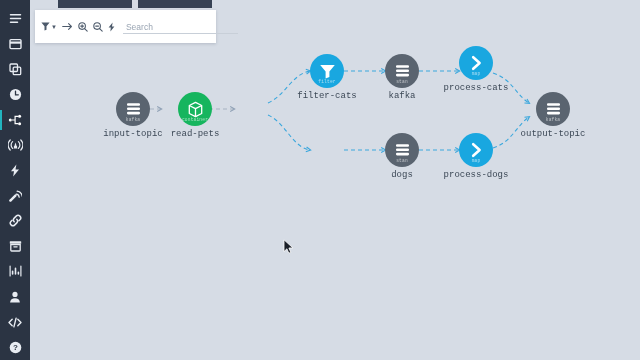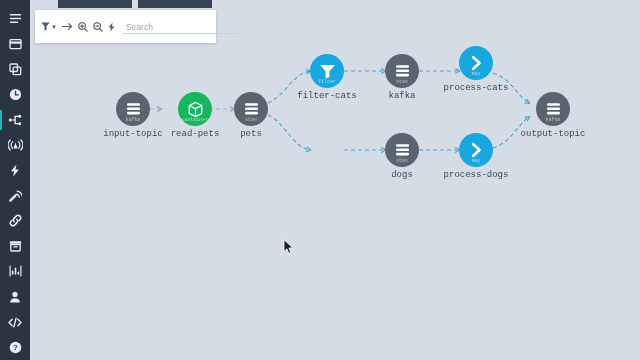--- a/index.html
+++ b/index.html
@@ -334,31 +334,20 @@
       <div class="disc container">
         <svg width="17" height="17" viewBox="0 0 17 17" fill="none" stroke="#fff" stroke-width="1.3" stroke-linejoin="round">
           <path d="M8.5 1.4l6.2 3.1v8l-6.2 3.1-6.2-3.1v-8z"></path>
           <path d="M2.3 4.5l6.2 3.1 6.2-3.1M8.5 7.6v8"></path>
         </svg>
         <span class="kind">container</span>
       </div>
       <div class="label">read-pets</div>
     </div>
 
-    <div class="node" style="left:221px; top:92px;">
-      <div class="disc kafka">
-        <svg width="15" height="14" viewBox="0 0 15 14">
-          <rect x="1" y="1.2" width="13" height="2.6" rx="1.1" fill="#fff"></rect>
-          <rect x="1" y="5.5" width="13" height="2.6" rx="1.1" fill="#fff"></rect>
-          <rect x="1" y="9.8" width="13" height="2.6" rx="1.1" fill="#fff"></rect>
-        </svg>
-        <span class="kind">stan</span>
-      </div>
-      <div class="label">pets</div>
-    </div>
 
     <div class="node" style="left:297px; top:54px;">
       <div class="disc filter">
         <svg width="17" height="16" viewBox="0 0 17 16">
           <path d="M1.2 2.1h14.6L10.4 8.4v5.6l-3.8 1.6V8.4z" fill="#fff"></path>
         </svg>
         <span class="kind">filter</span>
       </div>
       <div class="label">filter-cats</div>
     </div>

